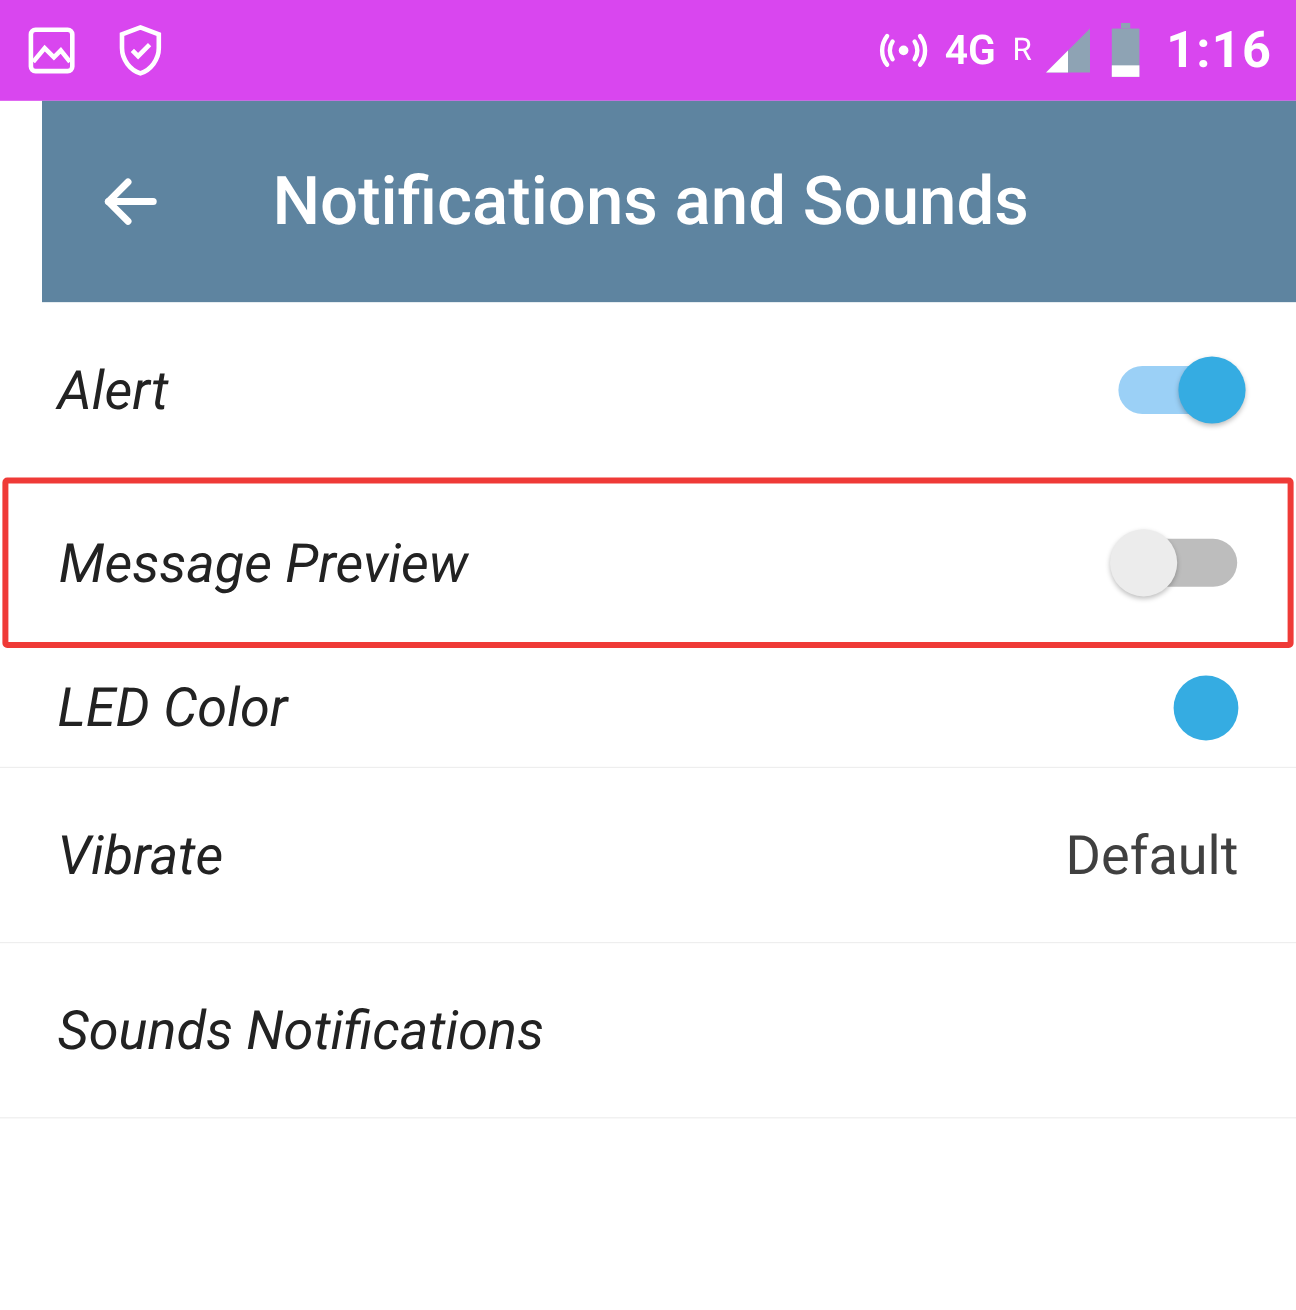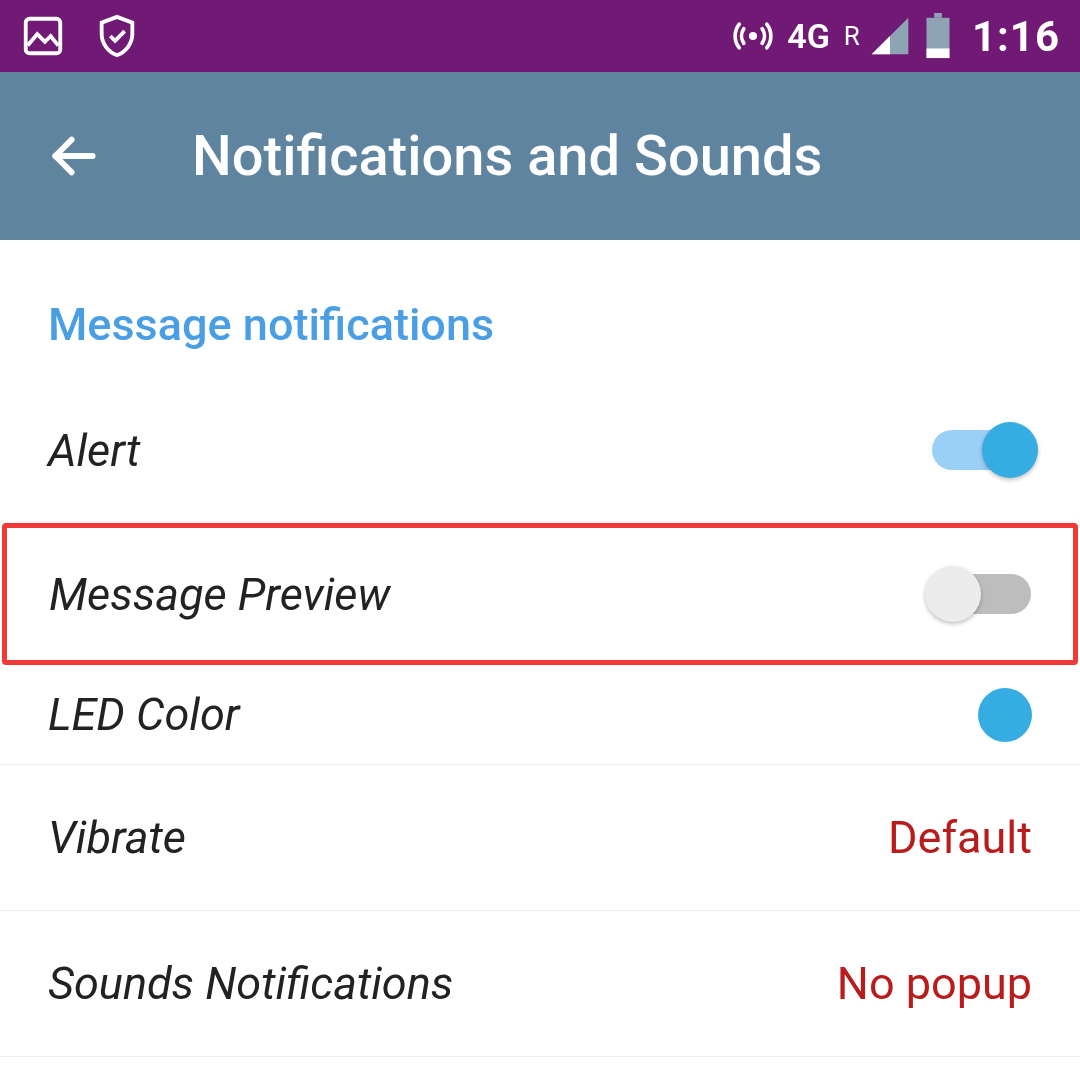--- a/index.html
+++ b/index.html
@@ -4,41 +4,42 @@
   <style>
     * { margin: 0; padding: 0; box-sizing: border-box; }
     body {
       width: 1080px;
       height: 1092px;
       font-family: -apple-system, Roboto, "Helvetica Neue", Arial, sans-serif;
       background: #ffffff;
       overflow: hidden;
     }
     .status-bar {
-      height: 72px;
-      background: #701a75;
+      height: 84px;
+      background: #d946ef;
       display: flex;
       align-items: center;
       justify-content: space-between;
       padding: 0 20px;
       color: #ffffff;
     }
     .status-left { display: flex; align-items: center; gap: 28px; }
     .status-right { display: flex; align-items: center; gap: 12px; }
     .status-time { font-size: 42px; font-weight: 700; letter-spacing: 1px; margin-left: 8px;}
     .net-label { font-size: 34px; font-weight: 600; }
     .net-r { font-size: 26px; font-weight: 400; margin-left: 2px; margin-right:-4px; }
 
     .app-bar {
       height: 168px;
       background: #5e84a0;
       display: flex;
       align-items: center;
       padding: 16px 46px;
       gap: 90px;
+      margin-left: 35px;
     }
     .back-arrow {
       width: 56px;
       height: 56px;
       display: inline-flex;
       align-items: center;
       justify-content: center;
     }
     .app-title {
       color: #ffffff;
@@ -62,21 +63,21 @@
       border-bottom: 1px solid #eeeeee;
     }
     .row.no-sep { border-bottom: none; }
     .row-label {
       color: #222222;
       font-size: 45px;
       font-weight: 400;
       font-style: italic;
     }
     .row-value {
-      color: #b91c1c;
+      color: #404040;
       font-size: 45px;
       font-weight: 400;
     }
 
     
     .switch {
       width: 100px;
       height: 40px;
       border-radius: 20px;
       position: relative;
@@ -168,21 +169,20 @@
   <span class="back-arrow">
     <svg width="56" height="56" viewBox="0 0 24 24" fill="none">
       <path d="M20 12 H4" stroke="#ffffff" stroke-width="2.5" stroke-linecap="round"></path>
       <path d="M11 5 L4 12 L11 19" stroke="#ffffff" stroke-width="2.5" stroke-linecap="round" stroke-linejoin="round" fill="none"></path>
     </svg>
   </span>
   <div class="app-title">Notifications and Sounds</div>
 </div>
 
 <div class="content">
-  <div class="section-header">Message notifications</div>
 
   <div class="row no-sep">
     <div class="row-label">Alert</div>
     <div class="switch on">
       <div class="thumb"></div>
     </div>
   </div>
 
   <div class="highlight-box">
     <div class="row">
@@ -198,15 +198,14 @@
     <div class="led-dot"></div>
   </div>
 
   <div class="row">
     <div class="row-label">Vibrate</div>
     <div class="row-value">Default</div>
   </div>
 
   <div class="row">
     <div class="row-label">Sounds Notifications</div>
-    <div class="row-value">No popup</div>
   </div>
 </div>
 
 </body></html>

